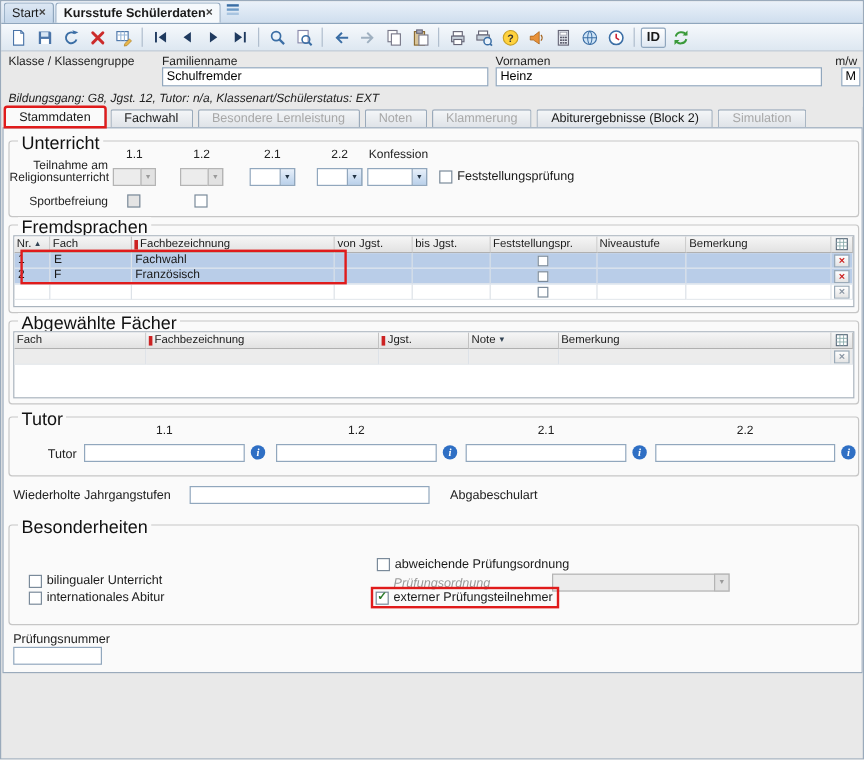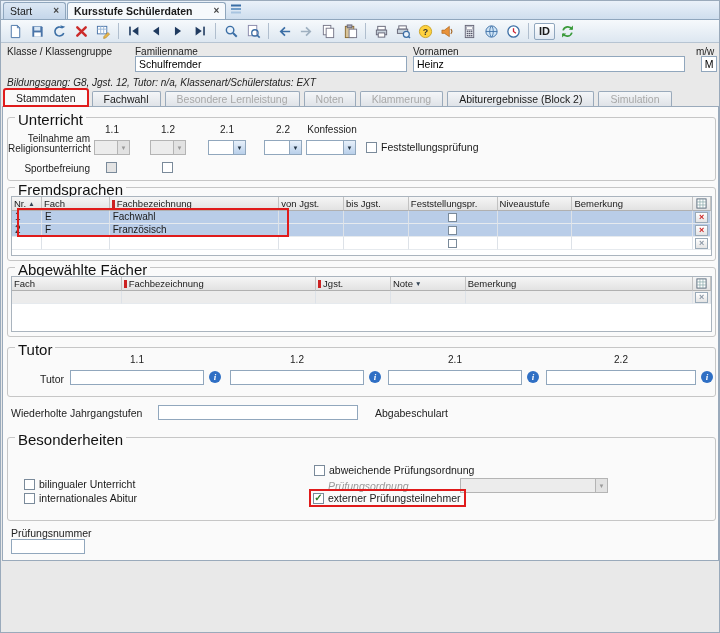--- a/index.html
+++ b/index.html
@@ -1,21 +1,21 @@
 <!DOCTYPE html>
 <html><head>
 <meta charset="utf-8">
 <style>
 *{box-sizing:border-box;margin:0;padding:0;}
 html,body{width:720px;height:633px;}
 body{font-family:"Liberation Sans",sans-serif;background:#e9e9e9;}
 .window{position:relative;width:720px;height:633px;background:#e9e9e9;overflow:hidden;font-size:11px;color:#1a1a1a;border:1px solid #9aaabb;}
 
 .doctabs{position:absolute;left:0;top:0;width:100%;height:19px;background:linear-gradient(#eaf1f9,#cfdeee);border-bottom:1px solid #8fa6bd;display:flex;align-items:flex-end;padding-left:2px;gap:1px;}
-.dtab{display:flex;align-items:center;gap:21px;height:17px;padding:0 6px;border:1px solid #8fa6bd;border-bottom:none;border-radius:3px 3px 0 0;background:linear-gradient(#dde8f4,#c4d6ea);font-size:10.5px;white-space:nowrap;}
+.dtab{display:flex;align-items:center;gap:0;height:17px;padding:0 6px;border:1px solid #8fa6bd;border-bottom:none;border-radius:3px 3px 0 0;background:linear-gradient(#dde8f4,#c4d6ea);font-size:10.5px;white-space:nowrap;}
 .dtab.active{background:#f6f9fc;font-weight:bold;}
 .tclose{font-size:10px;font-weight:bold;color:#444;line-height:1;}
 .doclist{margin-left:3px;margin-bottom:2px;}
 
 .toolbar{position:absolute;left:0;top:19px;width:100%;height:23px;background:linear-gradient(#f6f9fc,#dde7f1);border-bottom:1px solid #b6c4d2;display:flex;align-items:center;padding:0 4px;gap:2px;}
 .tbtn{width:20px;height:19px;display:inline-flex;align-items:center;justify-content:center;border-radius:2px;}
 .tsep{width:1px;height:16px;background:#b0bece;margin:0 3px;}
 .idbtn{width:auto;padding:0 4px;font-weight:bold;font-size:11px;border:1px solid #8fa6bd;background:linear-gradient(#fff,#dfe8f2);height:17px;}
 
 .hdr{position:absolute;left:0;top:42px;width:100%;height:46px;background:#e9e9e9;}
@@ -41,21 +41,21 @@
 .combo.dis .arr{background:#e2e2e2;color:#999;border-color:#b4b4b4;}
 
 .cbrow{position:absolute;display:flex;align-items:center;gap:4px;font-size:10.5px;white-space:nowrap;}
 .cb{width:11px;height:11px;min-width:11px;border:1px solid #7a8a9a;background:#fff;display:inline-flex;align-items:center;justify-content:center;}
 .cb.dis{background:#e4e4e4;}
 .cb.small{width:9px;height:9px;min-width:9px;}
 .ck{font-size:10px;font-weight:bold;color:#2a7a2a;line-height:1;}
 .annotwrap{outline:2px solid #e01b1b;outline-offset:0;padding:1px 3px 1px 2px;}
 
 .tbl{position:absolute;background:#fff;border:1px solid #aab4be;overflow:hidden;}
-.tr{display:flex;height:13px;justify-content:flex-end;}
+.tr{display:flex;height:13px;}
 .tr.thr{height:14px;}
 .th{background:linear-gradient(#f6f6f6,#e2e2e2);border-right:1px solid #c2c2c2;border-bottom:1px solid #b0b0b0;font-size:9.5px;display:flex;align-items:center;padding:0 2px;gap:2px;overflow:hidden;white-space:nowrap;}
 .td{border-right:1px solid #dde2e8;border-bottom:1px solid #e6eaee;font-size:10px;line-height:12px;padding:0 3px;overflow:hidden;white-space:nowrap;}
 .tr.sel .td{background:#b9cde8;}
 .tr.gray .td{background:#ececec;}
 .td.c,.th.c{display:flex;align-items:center;justify-content:center;padding:0;}
 .req{display:inline-block;width:3px;height:8px;background:#c22;min-width:3px;}
 .sort{font-size:6.5px;color:#345;}
 .xbtn{width:13px;height:11px;display:inline-flex;align-items:center;justify-content:center;border:1px solid #9aaab8;background:linear-gradient(#fff,#e4e4e4);font-size:9px;font-weight:bold;line-height:1;}
 .xbtn.red{color:#c22;}

